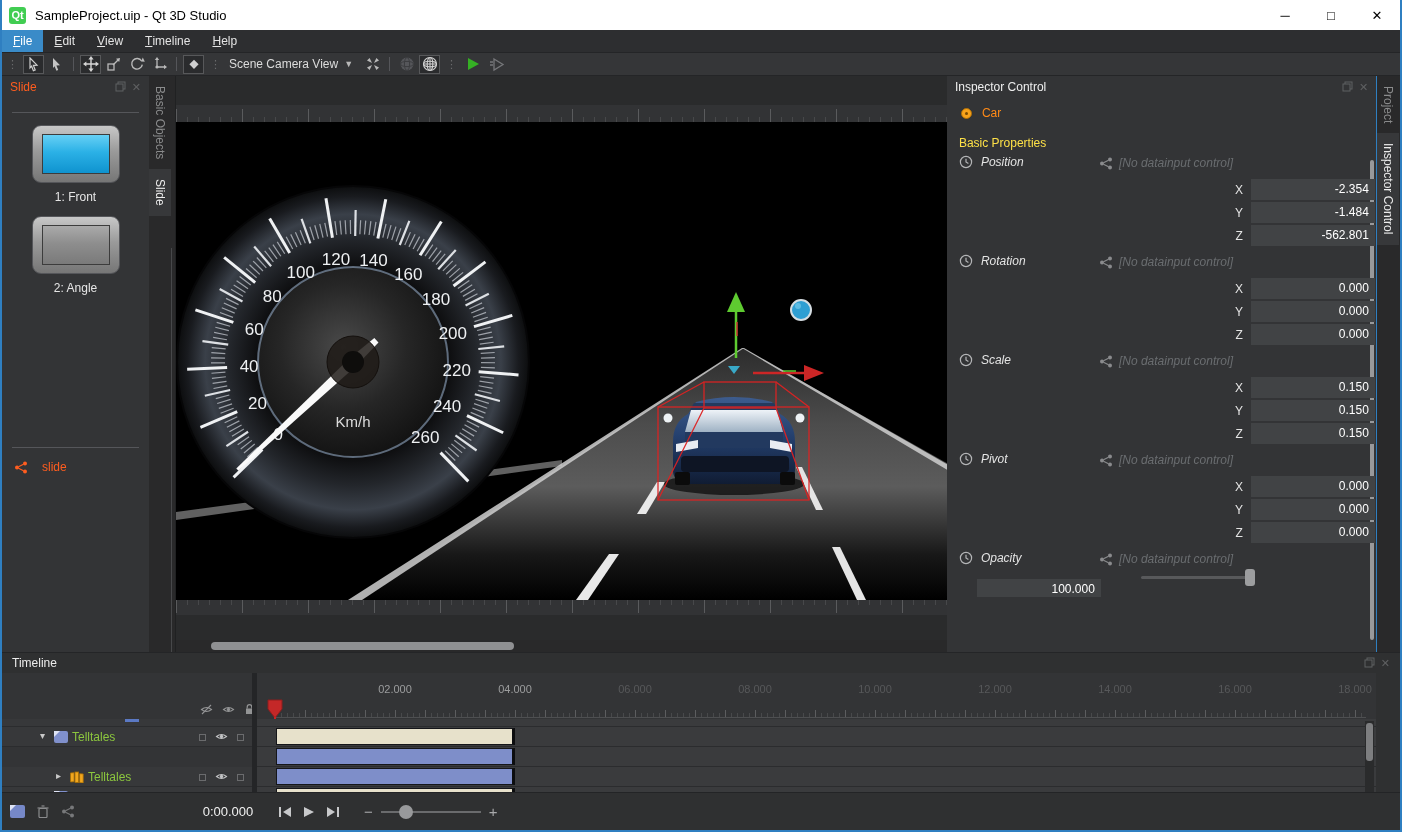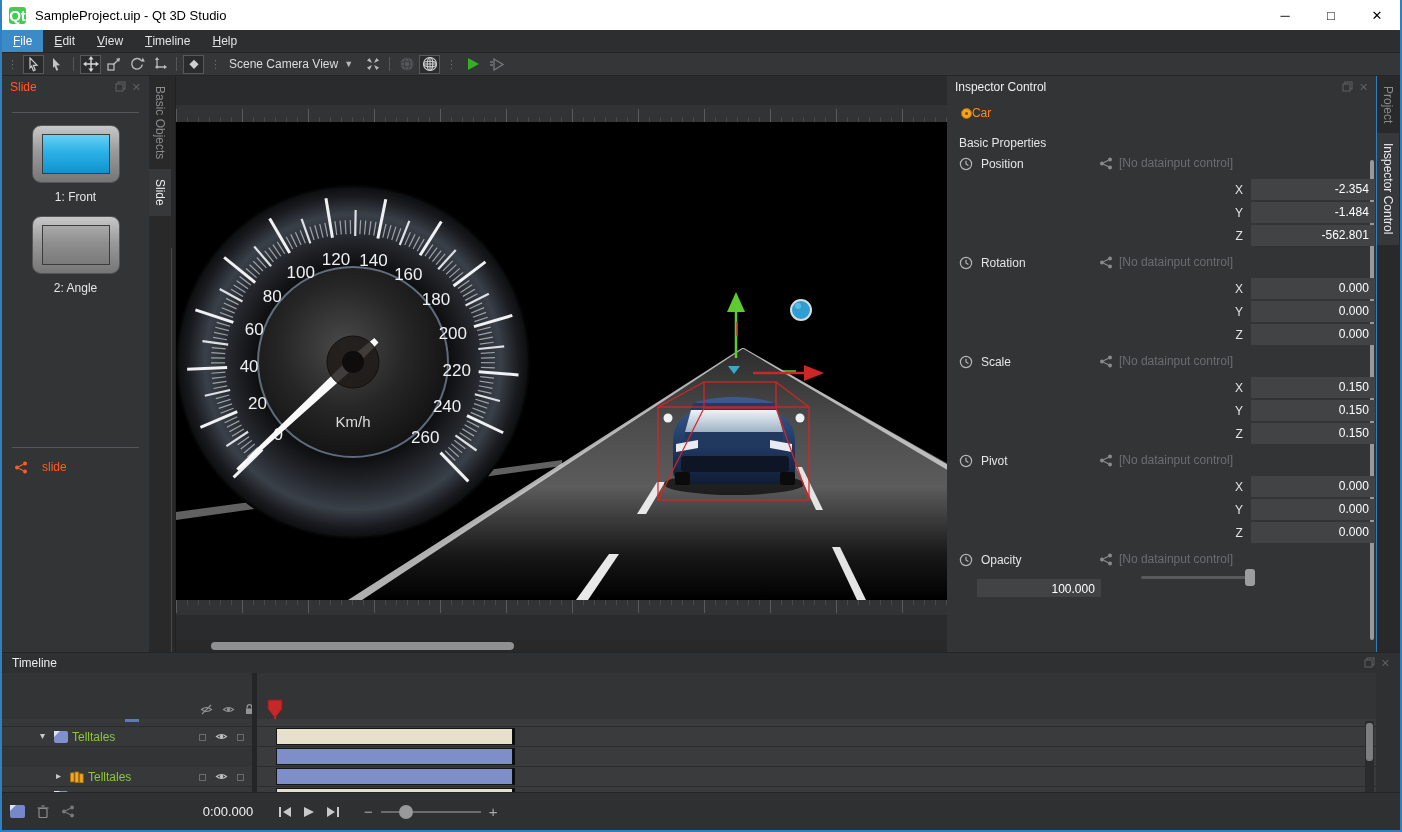--- a/index.html
+++ b/index.html
@@ -4,21 +4,21 @@
 <style>
   * { box-sizing: border-box; margin: 0; padding: 0; }
   html,body { width:1402px; height:832px; overflow:hidden; }
   body { font-family:"Liberation Sans","DejaVu Sans",sans-serif; font-size:12px; background:#2e2f30; }
   .app { position:relative; width:1402px; height:832px; background:#2e2f30;
          border-left:2px solid #2f7fc1; border-right:2px solid #2f7fc1; border-bottom:2px solid #2f7fc1; }
 
   
   .titlebar { height:30px; background:#ffffff; display:flex; align-items:center; position:relative; }
   .qt-logo { width:17px; height:17px; margin-left:7px; border-radius:3px; background:#41cd52;
-             color:#fff; font-weight:bold; font-size:15px; display:flex; align-items:center; justify-content:center; }
+             color:#fff; font-weight:bold; font-size:11px; display:flex; align-items:center; justify-content:center; }
   .title-text { margin-left:9px; color:#000; font-size:13px; }
   .win-btns { position:absolute; right:0; top:0; height:30px; display:flex; }
   .win-btn { width:46px; height:30px; display:flex; align-items:center; justify-content:center; color:#000; font-size:13px; }
 
   
   .menubar { height:23px; background:#2d2e30; display:flex; align-items:stretch; border-bottom:1px solid #242527; }
   .menu-item { padding:0 11px; display:flex; align-items:center; color:#e4e4e4; cursor:default; }
   .menu-item.active { background:#3a8bc8; color:#fff; }
   .menu-item u { text-decoration:underline; }
 
@@ -81,27 +81,27 @@
       background-size:100% 13px,100% 5px; background-position:top left; background-repeat:no-repeat; }
   .vp-canvas { height:478px; background:#000; position:relative; }
   .vp-bottom-spacer { height:25px; background:#2a2b2c; }
   .vp-hscroll { height:12px; background:#29292a; position:relative; }
   .vp-hscroll .handle { position:absolute; top:2px; height:8px; left:35px; width:303px; border-radius:4px; background:#8f9092; }
 
   
   .inspector { width:432px; background:#333436; position:relative; }
   .inspector .panel-title { color:#eeeeee; }
   .insp-body { position:absolute; top:22px; left:0; right:0; bottom:0; }
-  .obj-row { position:absolute; top:8px; left:14px; display:flex; align-items:center; }
+  .obj-row { position:absolute; top:8px; left:14px; display:flex; align-items:center; gap:10px; }
   .obj-dot { width:11px; height:11px; border-radius:50%; background:#f7a21b; border:1px solid #b06f07; position:relative; }
   .obj-dot::after { content:''; position:absolute; left:3px; top:3px; width:3px; height:3px; border-radius:50%; background:#7a4a00; }
   .obj-name { color:#ff8a17; }
-  .section-title { position:absolute; top:38px; left:12px; color:#e5e5e5; }
+  .section-title { position:absolute; top:38px; left:12px; color:#fde047; }
   .prop { position:absolute; left:0; right:0; }
-  .prop-head { display:flex; align-items:center; height:17px; }
+  .prop-head { display:flex; align-items:flex-start; height:17px;font-style:italic; }
   .prop-clock { margin-left:12px; }
   .prop-name { color:#e4e4e4; margin-left:8px; }
   .prop-share { position:absolute; left:152px; top:2px; }
   .prop-di { position:absolute; left:172px; top:1px; color:#6a6d70; }
   .axis-row { position:absolute; left:0; display:flex; align-items:center; }
   .axis-label { width:26px; text-align:right; color:#e4e4e4; margin-left:270px; }
   .field { width:124px; height:21px; background:#414345; color:#fff; text-align:right;
            padding:3px 6px 0 0; margin-left:8px; font-size:12px; }
   .slider-row { position:absolute; left:12px; display:flex; height:21px;flex-direction:column; }
   .slider-track { position:relative; margin-left:182px; width:112px; height:3px; background:#58595b; border-radius:2px; }
@@ -777,20 +777,34 @@
             </svg>
           <svg width="11" height="12">
               <rect x="2" y="5.5" width="7" height="5.5" fill="#939495"></rect>
               <path d="M3.2 5.5 V4 A2.3 2.3 0 0 1 7.8 4 V5.5" fill="none" stroke="#939495" stroke-width="1.2"></path>
             </svg>
         </div>
       </div>
       <div class="tl-splitter"></div>
 
       <div class="tl-track-area">
+        <div class="tl-ruler">
+          <div class="tl-ruler-ticks"></div>
+          <div id="tl-ruler-labels">
+              <span class="tl-ruler-label" style="left: 116px;">02.000</span>
+              <span class="tl-ruler-label" style="left: 236px;">04.000</span>
+              <span class="tl-ruler-label dim" style="left: 356px;">06.000</span>
+              <span class="tl-ruler-label dim" style="left: 476px;">08.000</span>
+              <span class="tl-ruler-label dim" style="left: 596px;">10.000</span>
+              <span class="tl-ruler-label dim" style="left: 716px;">12.000</span>
+              <span class="tl-ruler-label dim" style="left: 836px;">14.000</span>
+              <span class="tl-ruler-label dim" style="left: 956px;">16.000</span>
+              <span class="tl-ruler-label dim" style="left: 1076px;">18.000</span>
+            </div>
+        </div>
         <svg class="playhead-flag" width="16" height="20">
           <path d="M1 1 H15 V10 L8 19 L1 10 Z" fill="#c42828" stroke="#8f1d1d"></path>
         </svg>
         <div class="playhead-line"></div>
       </div>
 
       <div class="tl-rows" id="tl-rows">
           <div class="tree-row" style="top: 0px; height: 8px;">
             <div class="frag"></div>
           </div>

